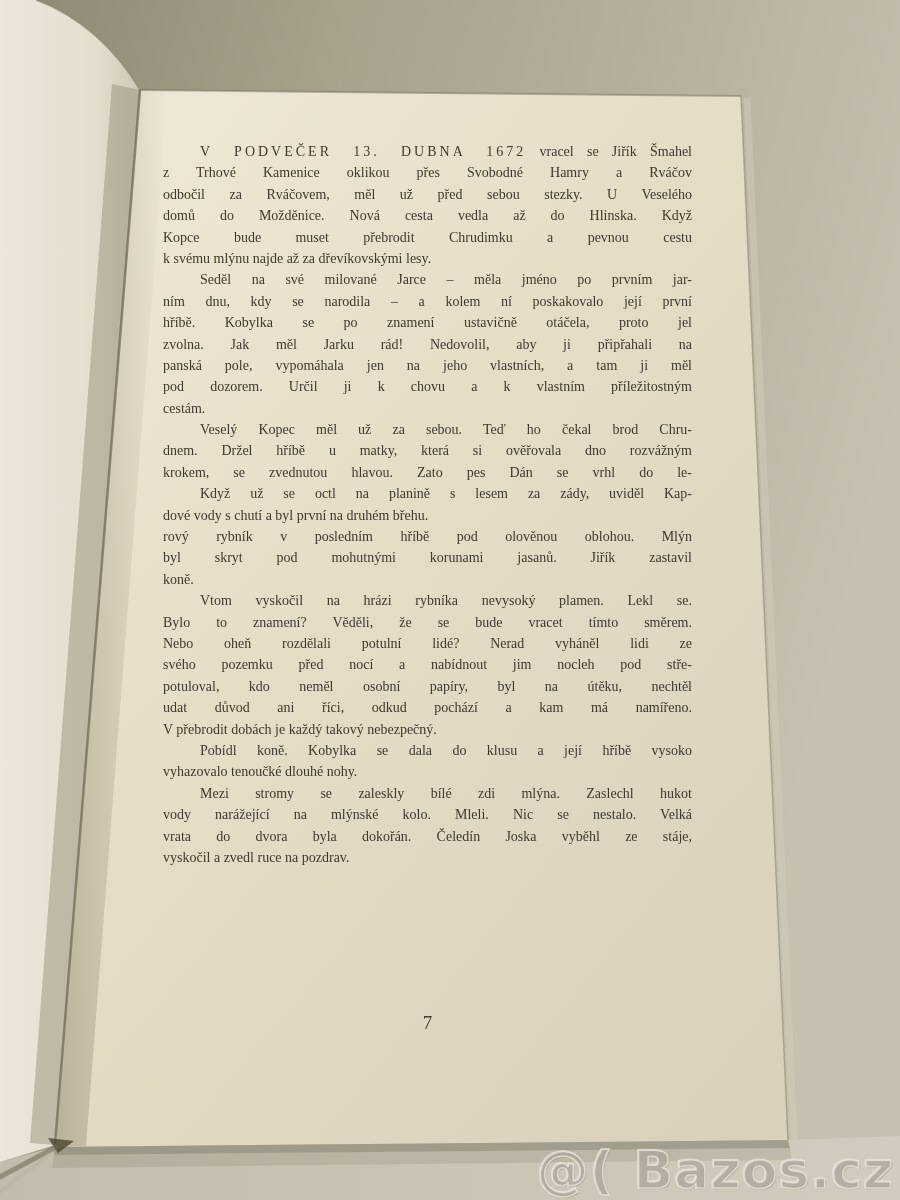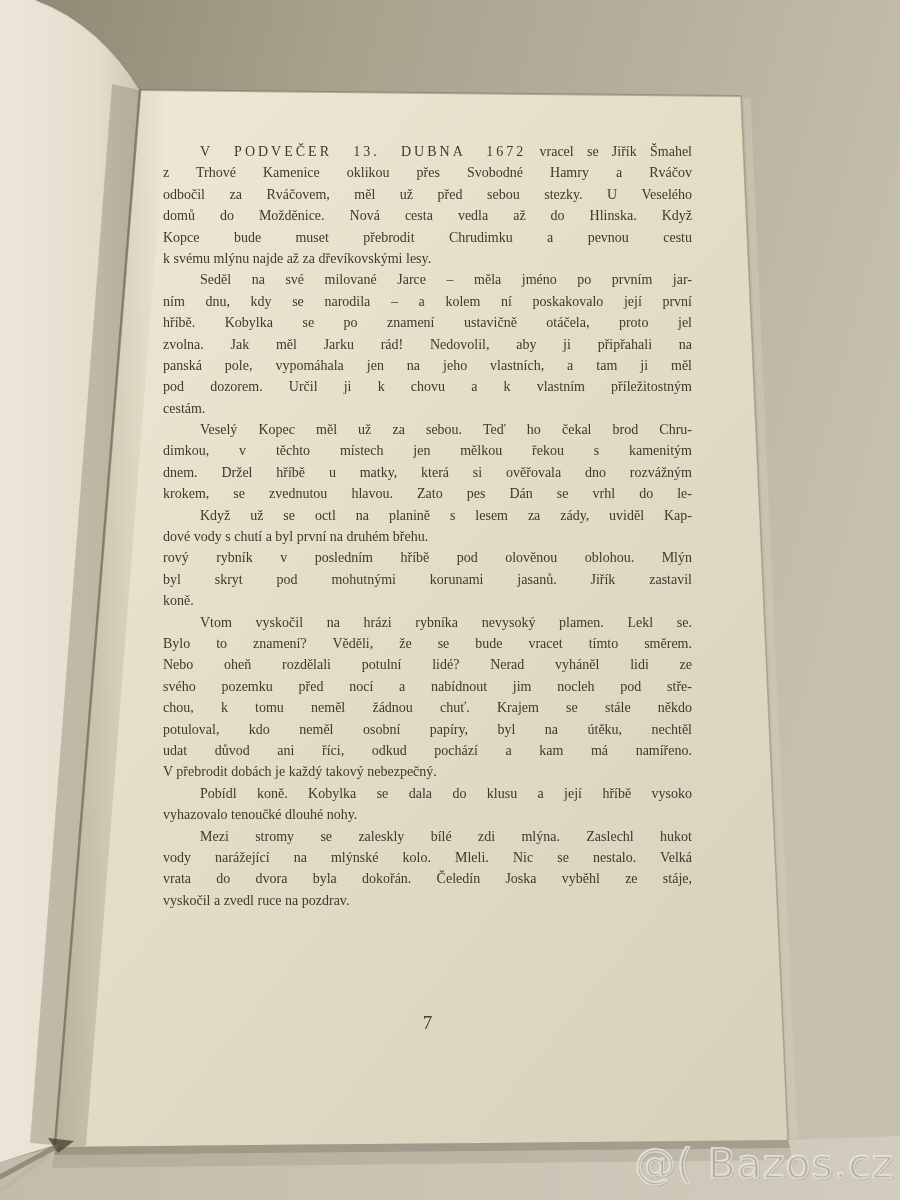--- a/index.html
+++ b/index.html
@@ -17,21 +17,21 @@
   .line.last{text-align-last:left;}
   .line.indent{text-indent:37px;}
   .caps{letter-spacing:3px;word-spacing:5px;}
   .page-number{
     position:absolute;left:163px;top:1012px;width:529px;
     text-align:center;font-size:19px;color:#46402f;
   }
   .watermark{
     position:absolute;right:6px;top:1140px;
     font-family:"DejaVu Sans","Liberation Sans",sans-serif;
-    font-weight:normal;font-size:41px;letter-spacing:1px;
+    font-weight:bold;font-size:52px;letter-spacing:1px;
     color:rgba(205,200,186,0.22);
     -webkit-text-stroke:1.6px rgba(228,224,212,0.9);
     text-shadow:1px 1px 1px rgba(110,104,88,0.45), -1px -1px 1px rgba(255,255,255,0.35);
     white-space:nowrap;
   }
 </style>
 </head>
 <body>
 
 <div class="stage">
@@ -97,33 +97,31 @@
       <div class="line">Kopce bude muset přebrodit Chrudimku a pevnou cestu</div>
       <div class="line last">k svému mlýnu najde až za dřevíkovskými lesy.</div>
       <div class="line indent">Seděl na své milované Jarce – měla jméno po prvním jar-</div>
       <div class="line">ním dnu, kdy se narodila – a kolem ní poskakovalo její první</div>
       <div class="line">hříbě. Kobylka se po znamení ustavičně otáčela, proto jel</div>
       <div class="line">zvolna. Jak měl Jarku rád! Nedovolil, aby ji připřahali na</div>
       <div class="line">panská pole, vypomáhala jen na jeho vlastních, a tam ji měl</div>
       <div class="line">pod dozorem. Určil ji k chovu a k vlastním příležitostným</div>
       <div class="line last">cestám.</div>
       <div class="line indent">Veselý Kopec měl už za sebou. Teď ho čekal brod Chru-</div>
-      <div class="line">dimkou, v těchto místech jen mělkou řekou s kamenitým</div>
       <div class="line">dnem. Držel hříbě u matky, která si ověřovala dno rozvážným</div>
       <div class="line">krokem, se zvednutou hlavou. Zato pes Dán se vrhl do le-</div>
       <div class="line indent">Když už se octl na planině s lesem za zády, uviděl Kap-</div>
       <div class="line last">dové vody s chutí a byl první na druhém břehu.</div>
       <div class="line">rový rybník v posledním hříbě pod olověnou oblohou. Mlýn</div>
       <div class="line">byl skryt pod mohutnými korunami jasanů. Jiřík zastavil</div>
       <div class="line last">koně.</div>
       <div class="line indent">Vtom vyskočil na hrázi rybníka nevysoký plamen. Lekl se.</div>
       <div class="line">Bylo to znamení? Věděli, že se bude vracet tímto směrem.</div>
       <div class="line">Nebo oheň rozdělali potulní lidé? Nerad vyháněl lidi ze</div>
       <div class="line">svého pozemku před nocí a nabídnout jim nocleh pod stře-</div>
-      <div class="line">chou, k tomu neměl žádnou chuť. Krajem se stále někdo</div>
       <div class="line">potuloval, kdo neměl osobní papíry, byl na útěku, nechtěl</div>
       <div class="line">udat důvod ani říci, odkud pochází a kam má namířeno.</div>
       <div class="line last">V přebrodit dobách je každý takový nebezpečný.</div>
       <div class="line indent">Pobídl koně. Kobylka se dala do klusu a její hříbě vysoko</div>
       <div class="line last">vyhazovalo tenoučké dlouhé nohy.</div>
       <div class="line indent">Mezi stromy se zaleskly bílé zdi mlýna. Zaslechl hukot</div>
       <div class="line">vody narážející na mlýnské kolo. Mleli. Nic se nestalo. Velká</div>
       <div class="line">vrata do dvora byla dokořán. Čeledín Joska vyběhl ze stáje,</div>
       <div class="line last">vyskočil a zvedl ruce na pozdrav.</div>
     </div>

